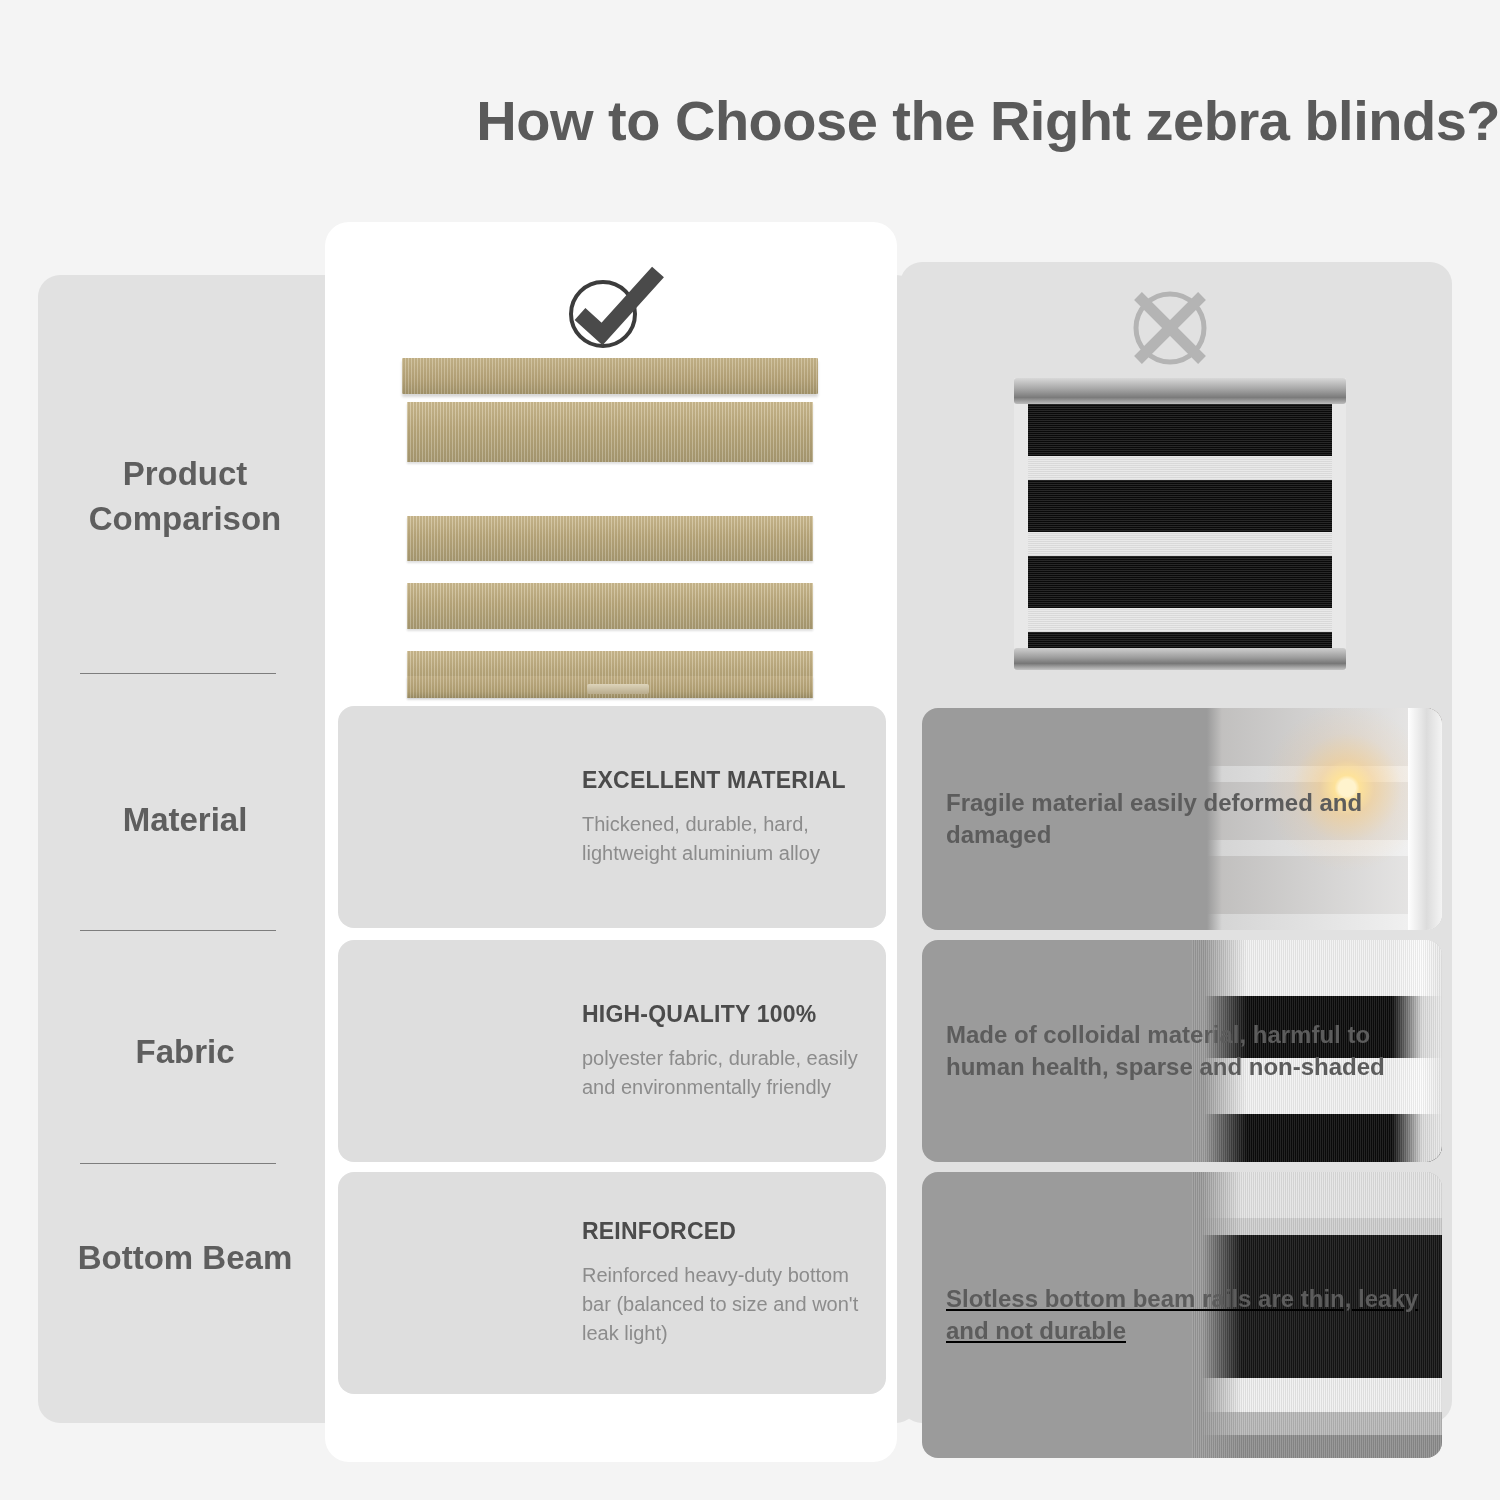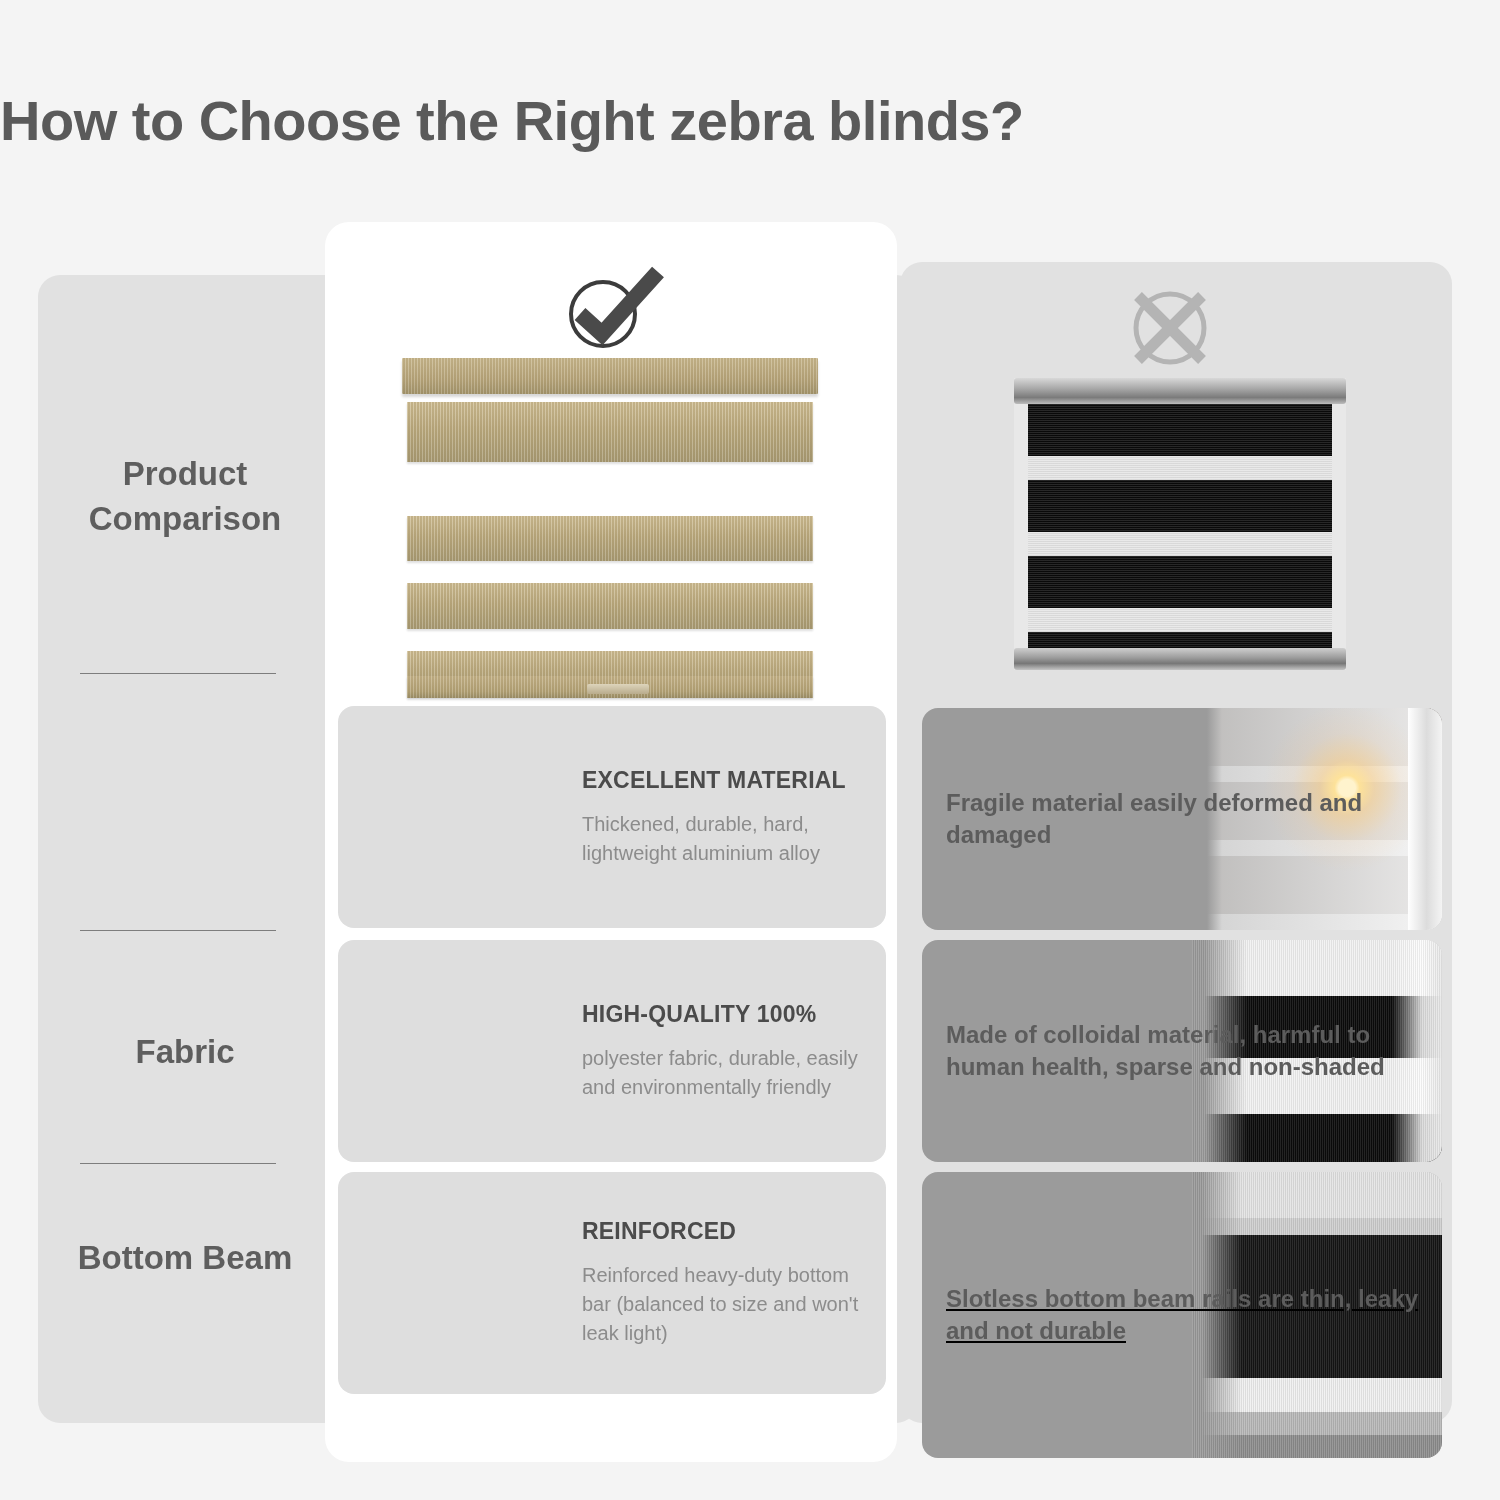--- a/index.html
+++ b/index.html
@@ -17,21 +17,21 @@
     width: 1500px;
     height: 1500px;
     background: #f4f4f4;
   }
 
   
   .page-title {
     position: absolute;
     left: 0; top: 88px;
     width: 1500px;
-    text-align: left;
+    text-align: right;
     font-size: 56px;
     font-weight: bold;
     color: #5a5a5a;
     letter-spacing: -0.5px;
   }
 
   
   .backdrop {
     position: absolute;
     background: #e1e1e1;
@@ -310,20 +310,21 @@
 
   <div class="page-title" id="page-title">How to Choose the Right zebra blinds?</div>
 
   <div class="backdrop" id="backdrop-left"></div>
   <div class="backdrop" id="backdrop-right"></div>
 
   <div id="center-card"></div>
 
   <div class="sidebar-label" id="label-0">Product Comparison</div>
   <div class="sidebar-divider" id="div-0"></div>
+  <div class="sidebar-label" id="label-1">Material</div>
   <div class="sidebar-divider" id="div-1"></div>
   <div class="sidebar-label" id="label-2">Fabric</div>
   <div class="sidebar-divider" id="div-2"></div>
   <div class="sidebar-label" id="label-3">Bottom Beam</div>
 
   <svg id="check-icon" viewBox="0 0 120 90">
     <circle cx="53" cy="52" r="32" fill="none" stroke="#3c3c3c" stroke-width="4"></circle>
     <path d="M30 52 L52 72 L108 10" fill="none" stroke="#4a4a4a" stroke-width="16" stroke-linecap="butt" stroke-linejoin="miter"></path>
   </svg>
 

